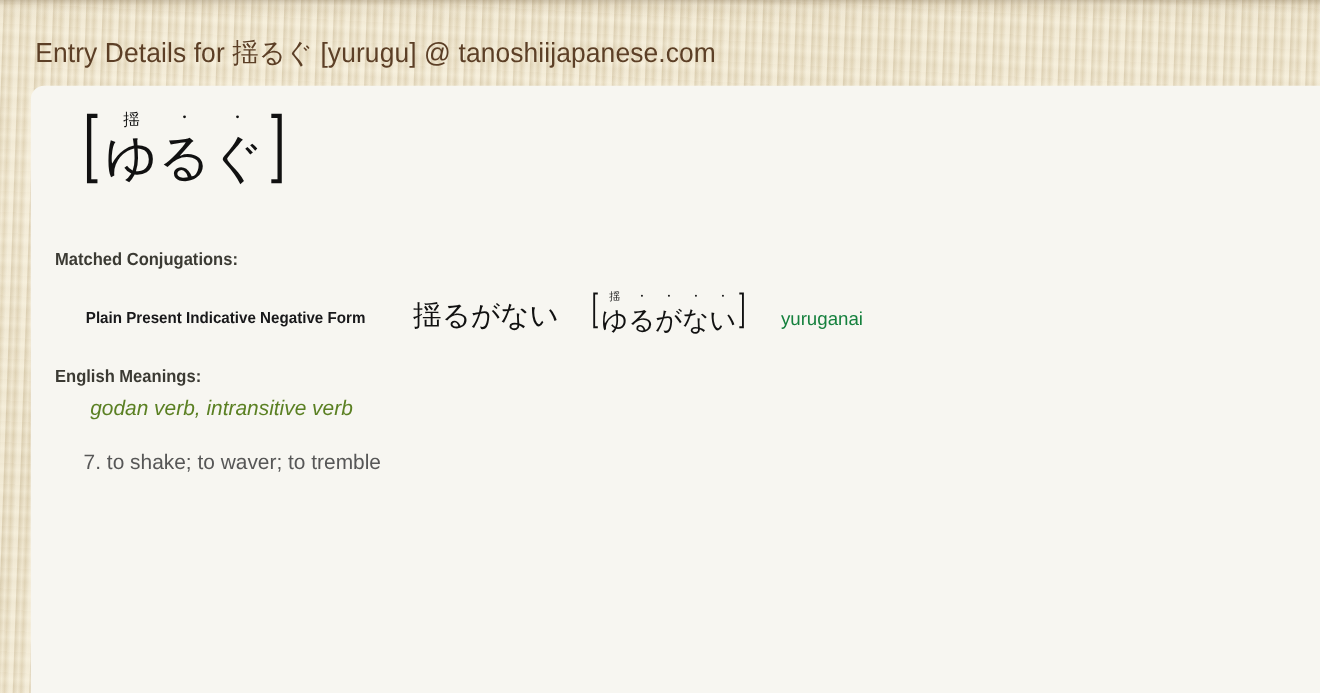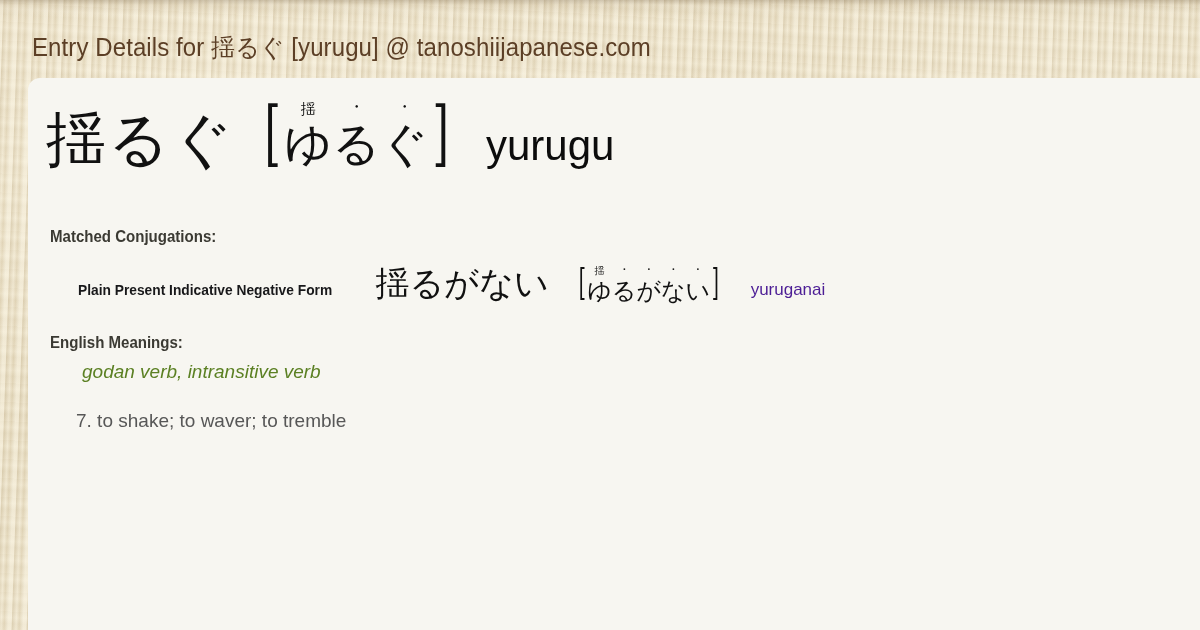--- a/index.html
+++ b/index.html
@@ -173,21 +173,21 @@
     font-family: "Liberation Sans Narrow", "Liberation Sans", sans-serif;
     font-size: 14.5px;
     font-weight: bold;
     color: #18181a;
     transform: scaleX(0.95);
     transform-origin: left bottom;
     padding-bottom: 6px;
   }
   .conj-kanji {
     font-family: "DejaVu Serif", "Liberation Serif", serif;
-    font-size: 34px;
+    font-size: 26px;
     line-height: 1;
     color: #111;
     margin-left: 30px;
     padding-bottom: 4px;
   }
   #conj-reading-block {
     display: flex;
     align-items: flex-end;
     margin-left: 28px;
   }
@@ -217,21 +217,21 @@
   .ruby-base-sm {
     font-family: "DejaVu Serif", "Liberation Serif", serif;
     font-size: 24px;
     line-height: 1.1;
     color: #111;
   }
   #conj-romaji {
     font-family: "Liberation Sans", sans-serif;
     font-size: 17px;
     line-height: 1;
-    color: #4c1d95;
+    color: #15803d;
     margin-left: 30px;
     padding-bottom: 6px;
   }
 
   
   #pos-line {
     position: absolute;
     left: 26px;
     top: 283px;
     font-family: "Liberation Sans", sans-serif;
@@ -259,21 +259,20 @@
 
 <div id="parchment"></div>
 
 <div id="title-bar">
   <div id="page-title">Entry Details for 揺るぐ [yurugu] @ tanoshiijapanese.com</div>
 </div>
 
 <div id="card">
 
   <div id="headword-row">
-    <span class="kanji-big">揺るぐ</span>
 
     <span id="reading-block">
       <span class="bracket">[</span>
 
       <span class="ruby-run">
         <span class="ruby-unit">
           <span class="ruby-top">揺</span>
           <span class="ruby-base">ゆ</span>
         </span>
         <span class="ruby-unit">
@@ -282,21 +281,20 @@
         </span>
         <span class="ruby-unit">
           <span class="ruby-top dot">・</span>
           <span class="ruby-base">ぐ</span>
         </span>
       </span>
 
       <span class="bracket">]</span>
     </span>
 
-    <span id="romaji-big">yurugu</span>
   </div>
 
   <div class="section-heading" id="heading-conjugations">Matched Conjugations:</div>
 
   <div id="conjugation-row">
     <span class="conj-name">Plain Present Indicative Negative Form</span>
 
     <span class="conj-kanji">揺るがない</span>
 
     <span id="conj-reading-block">

